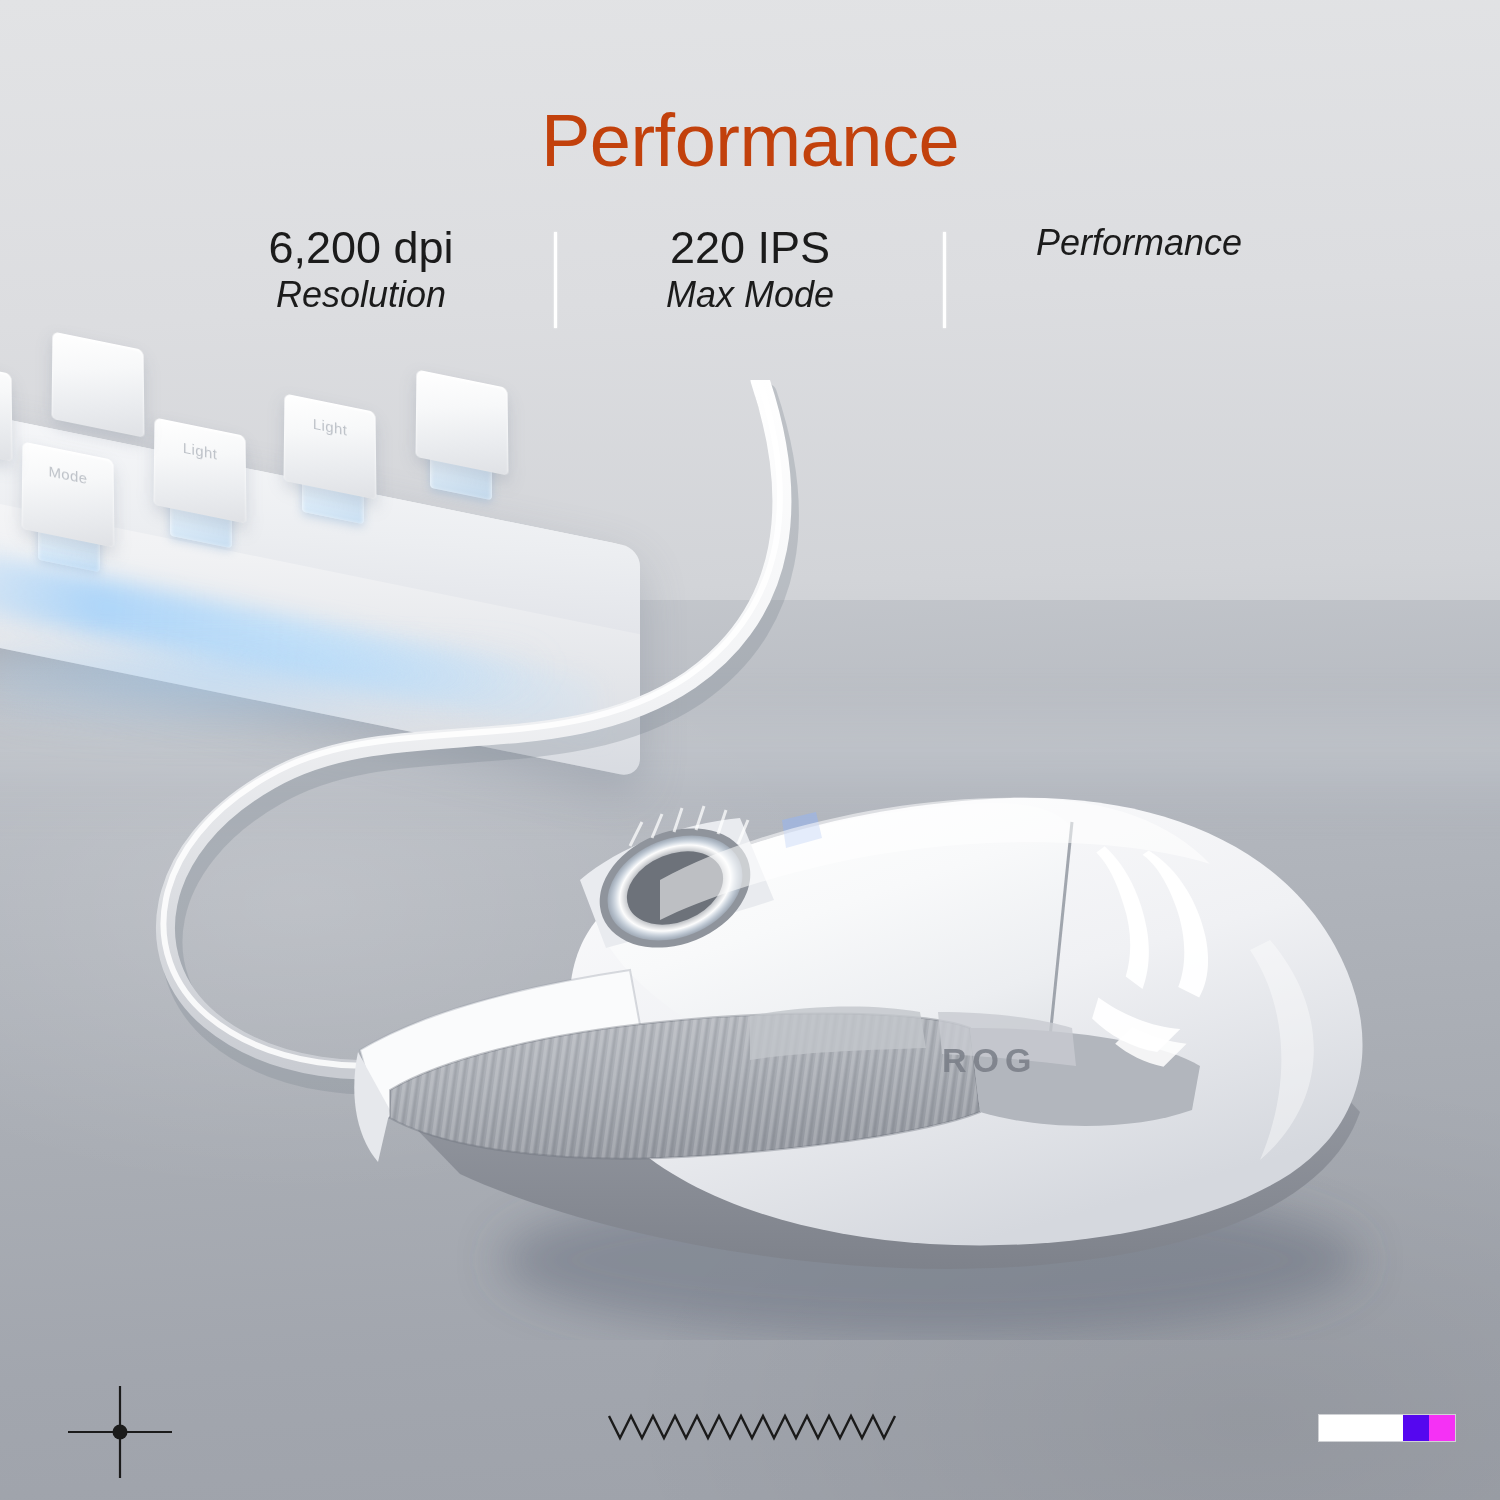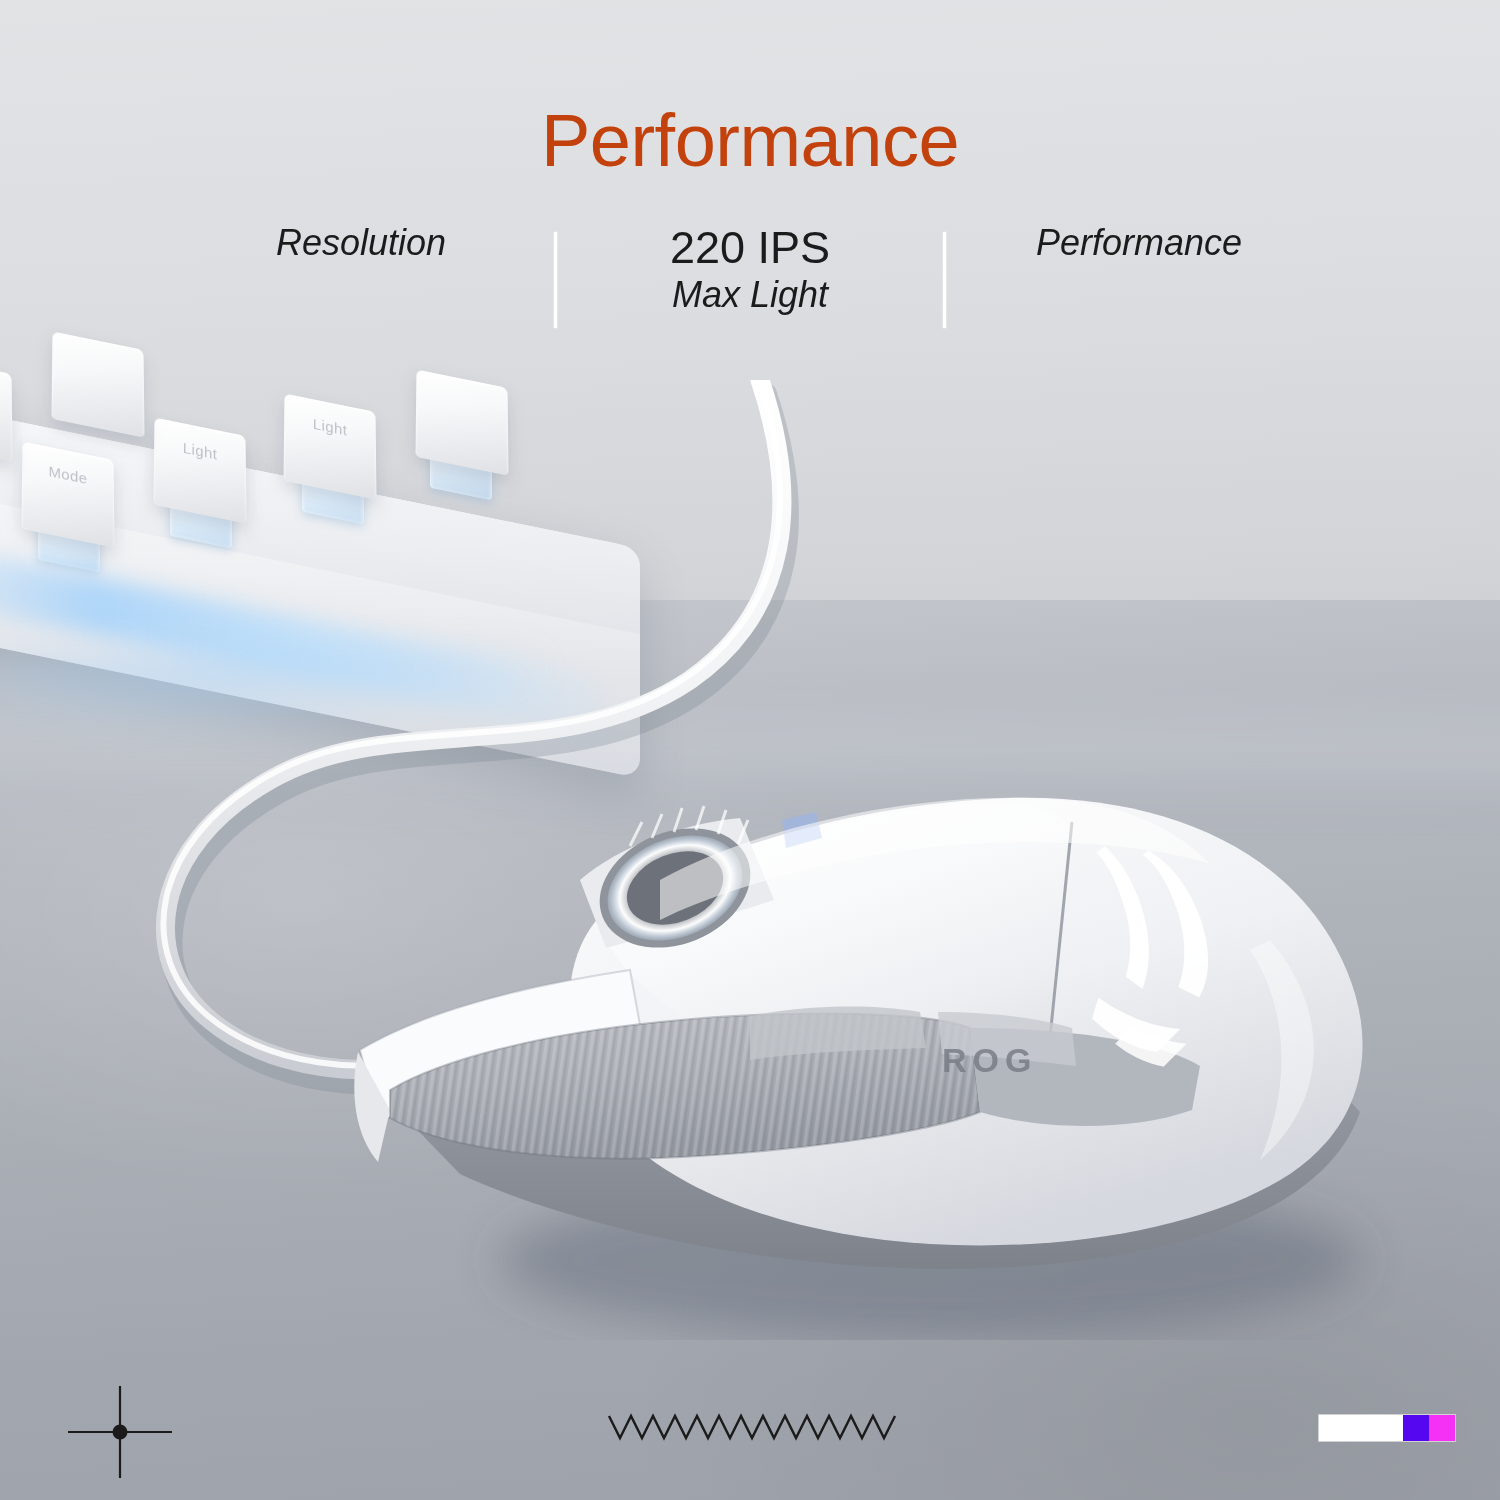--- a/index.html
+++ b/index.html
@@ -324,26 +324,27 @@
 
     <path d="M330,120 C430,66 580,34 700,38 C780,40 840,62 880,104
              C800,78 640,72 500,104 C430,120 370,140 330,160 Z" fill="rgba(255,255,255,0.55)"></path>
     <path d="M940,180 C1000,250 1000,340 930,400 C960,330 960,250 920,190 Z" fill="rgba(255,255,255,0.40)"></path>
   </svg>
 
   <div class="headline">Performance</div>
 
   <div class="stats">
     <div class="stat">
+      <span class="stat-value">6,200 dpi</span>
       <span class="stat-label">Resolution</span>
     </div>
     <div class="divider"></div>
     <div class="stat">
       <span class="stat-value">220 IPS</span>
-      <span class="stat-label">Max Light</span>
+      <span class="stat-label">Max Mode</span>
     </div>
     <div class="divider"></div>
     <div class="stat">
       <span class="stat-label">Performance</span>
     </div>
   </div>
 
   <svg class="regmark" viewBox="0 0 120 110">
     <line x1="60" y1="8" x2="60" y2="100" stroke="#1b1b1b" stroke-width="2.2"></line>
     <line x1="8" y1="54" x2="112" y2="54" stroke="#1b1b1b" stroke-width="2.2"></line>

